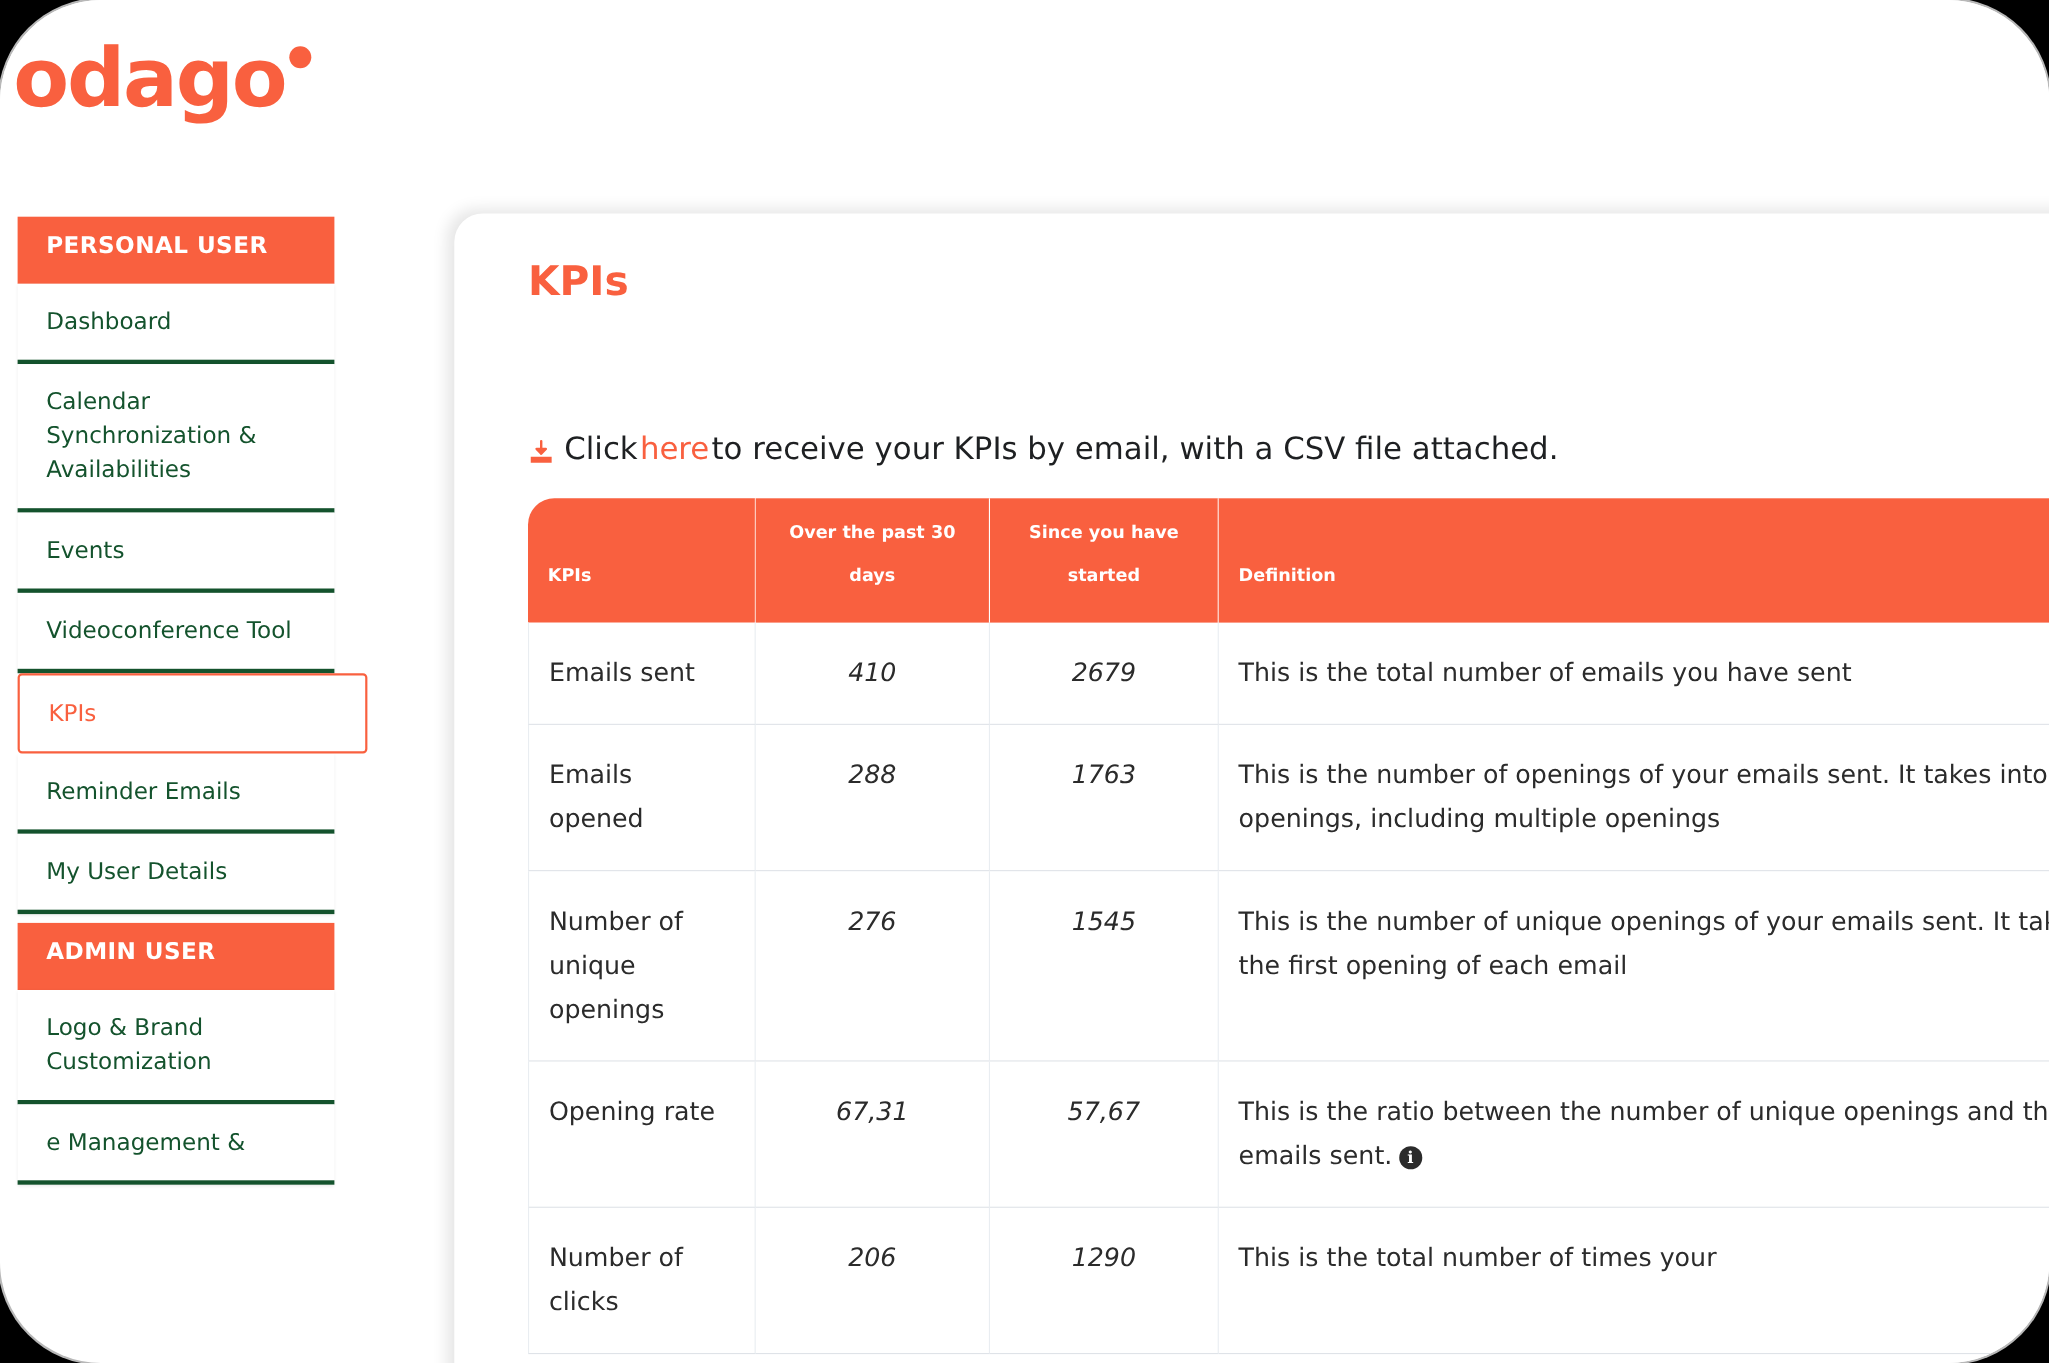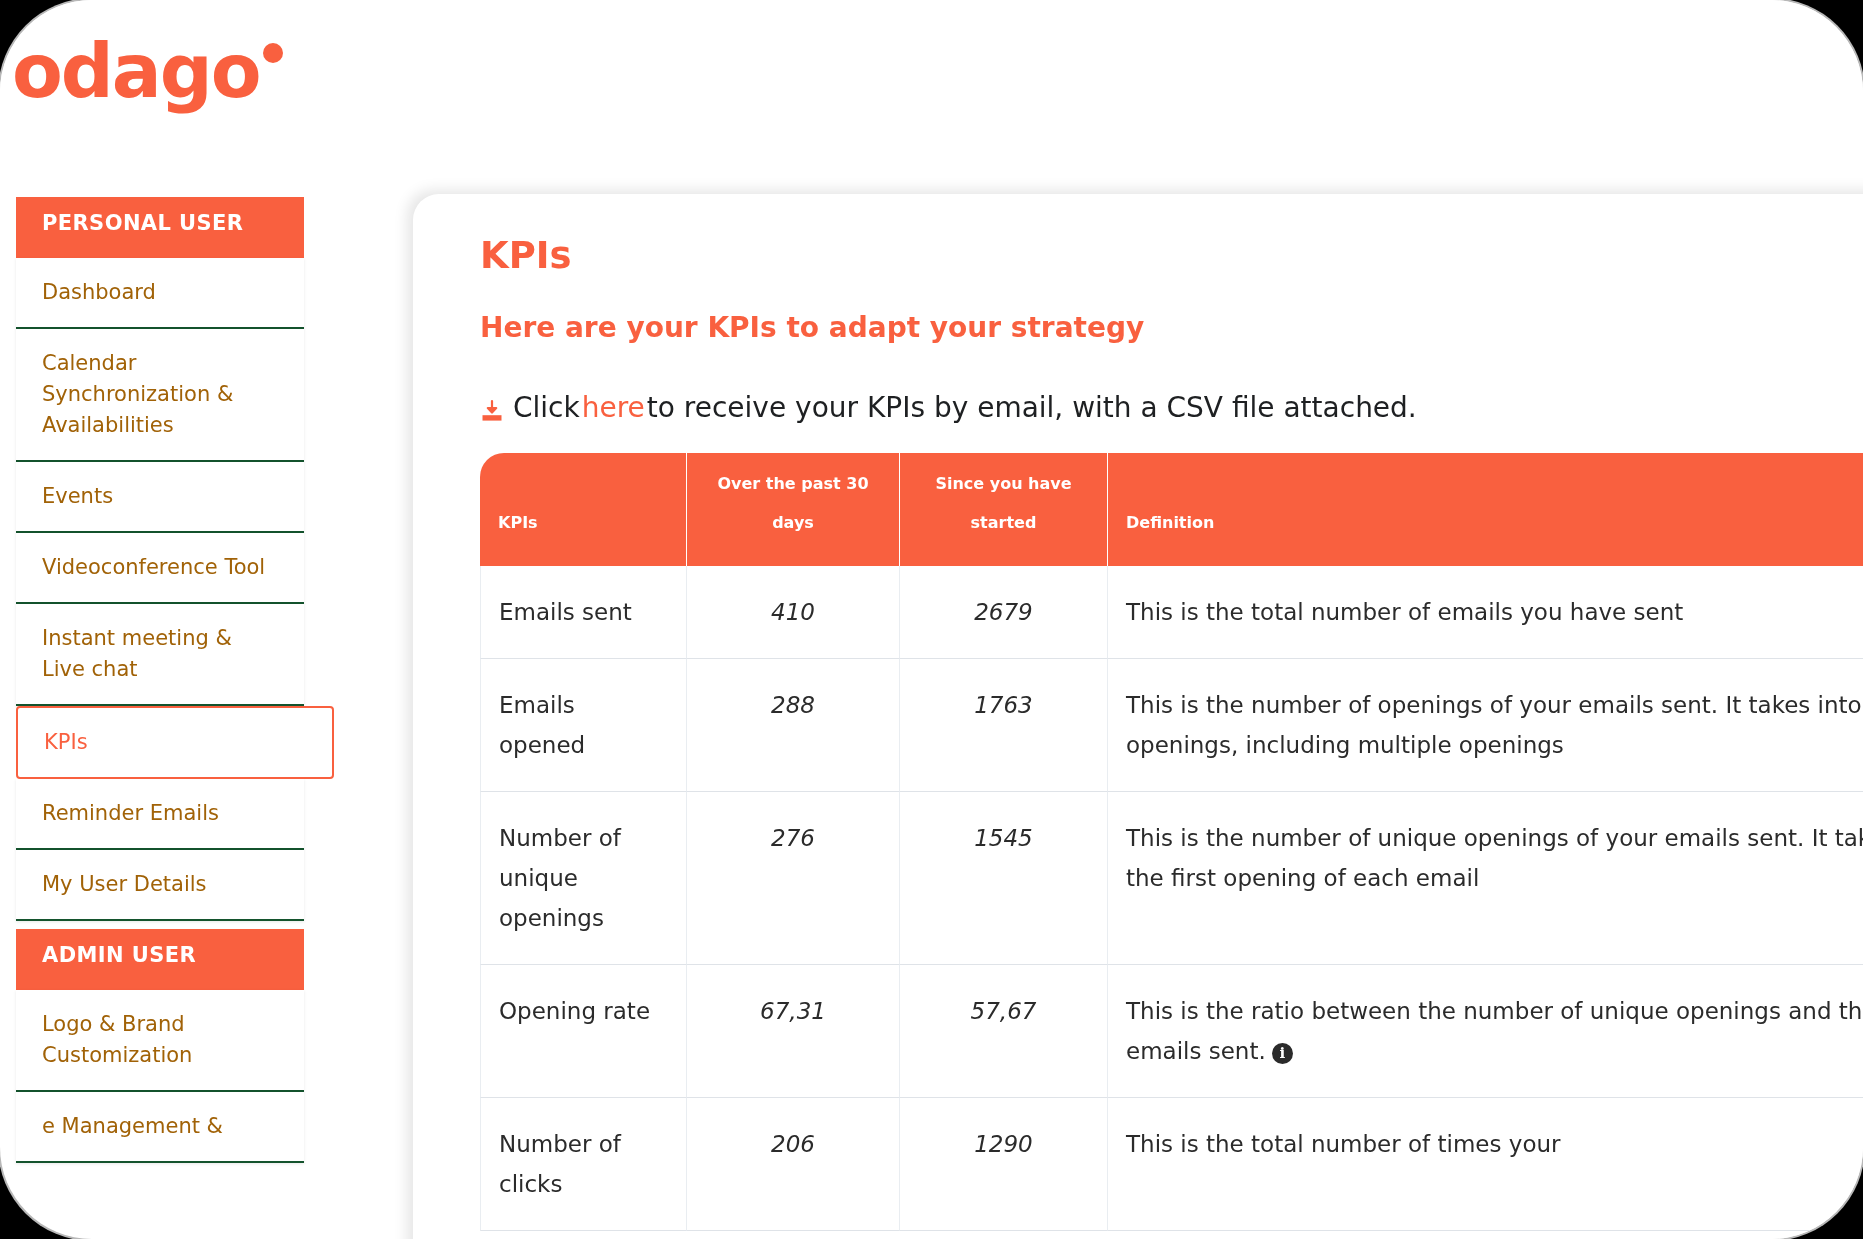--- a/index.html
+++ b/index.html
@@ -67,25 +67,25 @@
     font-weight: 700;
     letter-spacing: 0.4px;
     padding: 12px 0 22px 26px;
     height: 61px;
     line-height: 18px;
     display: flex;
     align-items: center;
   }
   .nav-item {
     background: #ffffff;
-    color: #a16207;
+    color: #14532d;
     font-size: 21px;
     padding: 19px 26px 19px 26px;
     line-height: 31px;
-    border-bottom: 2px solid #14532d;
+    border-bottom: 4px solid #14532d;
     box-shadow: 0 1px 3px rgba(0,0,0,0.09);
     position: relative;
   }
   .nav-item.active {
     width: 318px;
     margin-left: 0;
     border: 2px solid #f9603f;
     border-radius: 4px;
     color: #f9603f;
     box-shadow: none;
@@ -239,23 +239,20 @@
     </div>
     <div class="nav-item">
       <span>Calendar Synchronization &amp; Availabilities</span>
     </div>
     <div class="nav-item">
       <span>Events</span>
     </div>
     <div class="nav-item">
       <span>Videoconference Tool</span>
     </div>
-    <div class="nav-item">
-      <span>Instant meeting &amp; Live chat</span>
-    </div>
     <div class="nav-item active">
       <span>KPIs</span>
     </div>
     <div class="nav-item">
       <span>Reminder Emails</span>
     </div>
     <div class="nav-item">
       <span>My User Details</span>
     </div>
 
@@ -271,21 +268,20 @@
     <div class="nav-item">
       <span>e Management &amp;</span>
     </div>
 
   </nav>
 
   <main id="content-card">
 
     <h1 id="page-title">KPIs</h1>
 
-    <h2 id="page-subtitle">Here are your KPIs to adapt your strategy</h2>
 
     <div id="csv-line">
       <span id="download-icon">
         <svg viewBox="0 0 24 24" width="24" height="24" aria-hidden="true">
           <path d="M12 2v9.2M12 13.5l-4.2-4.4h8.4L12 13.5z" fill="#f9603f" stroke="#f9603f" stroke-width="2.2" stroke-linecap="round" stroke-linejoin="round"></path>
           <path d="M2.5 16.2h19v5.4h-19z" fill="#f9603f"></path>
         </svg>
       </span>
       <span>Click </span>
         <a href="#" class="link-here">here</a>

